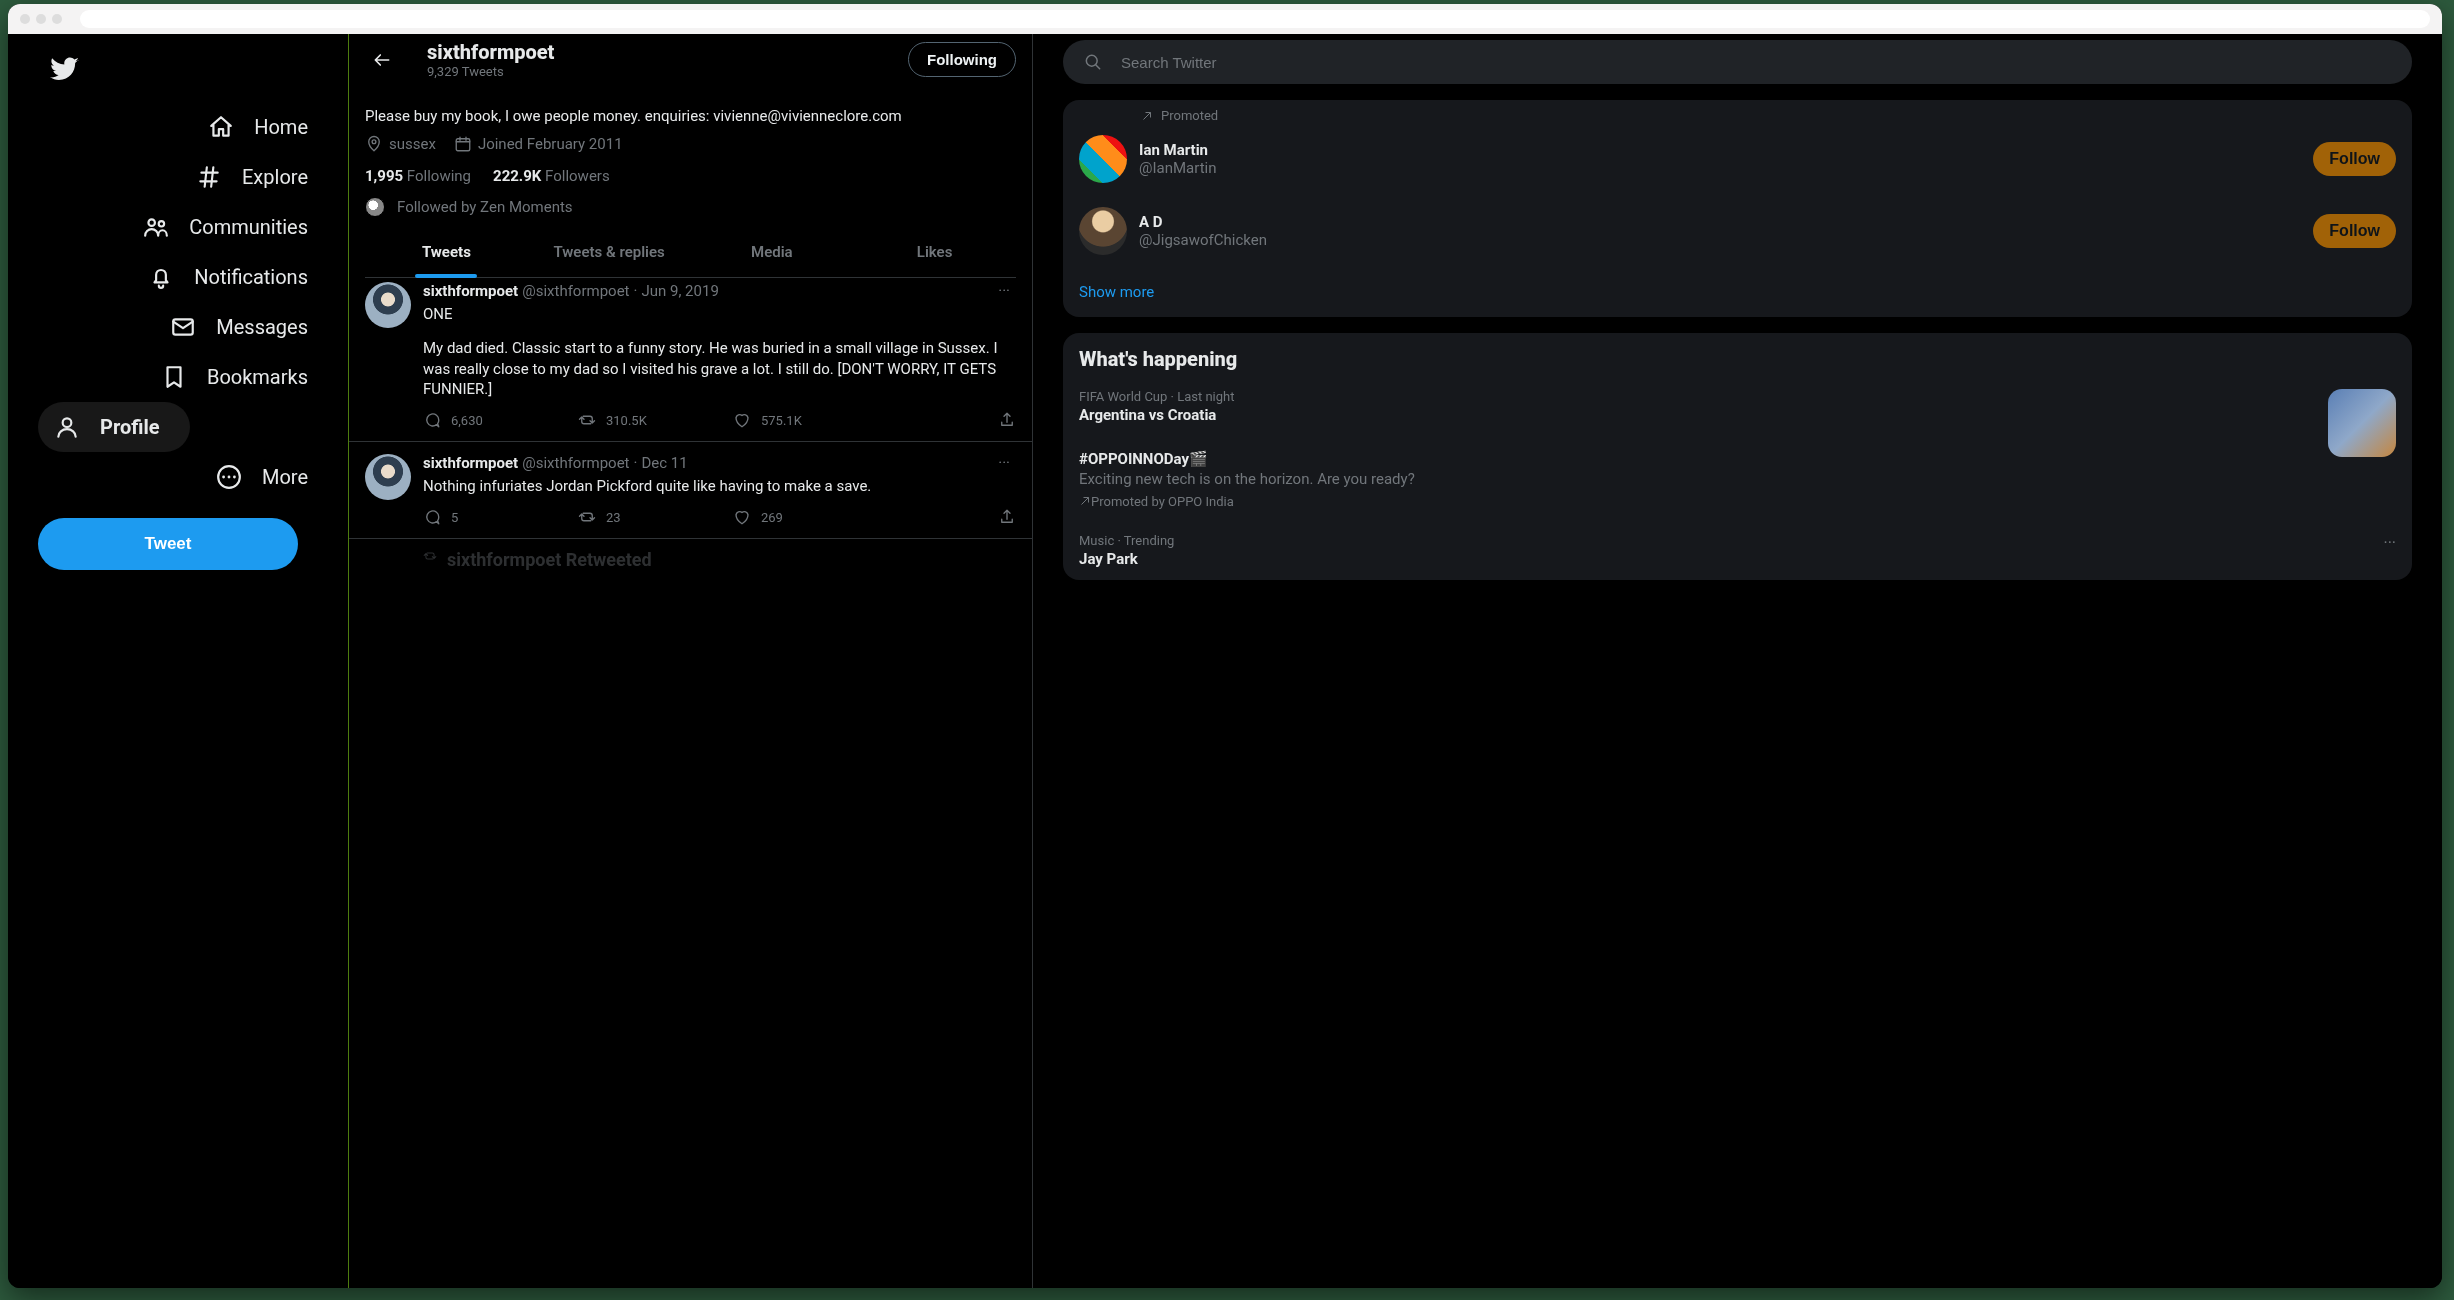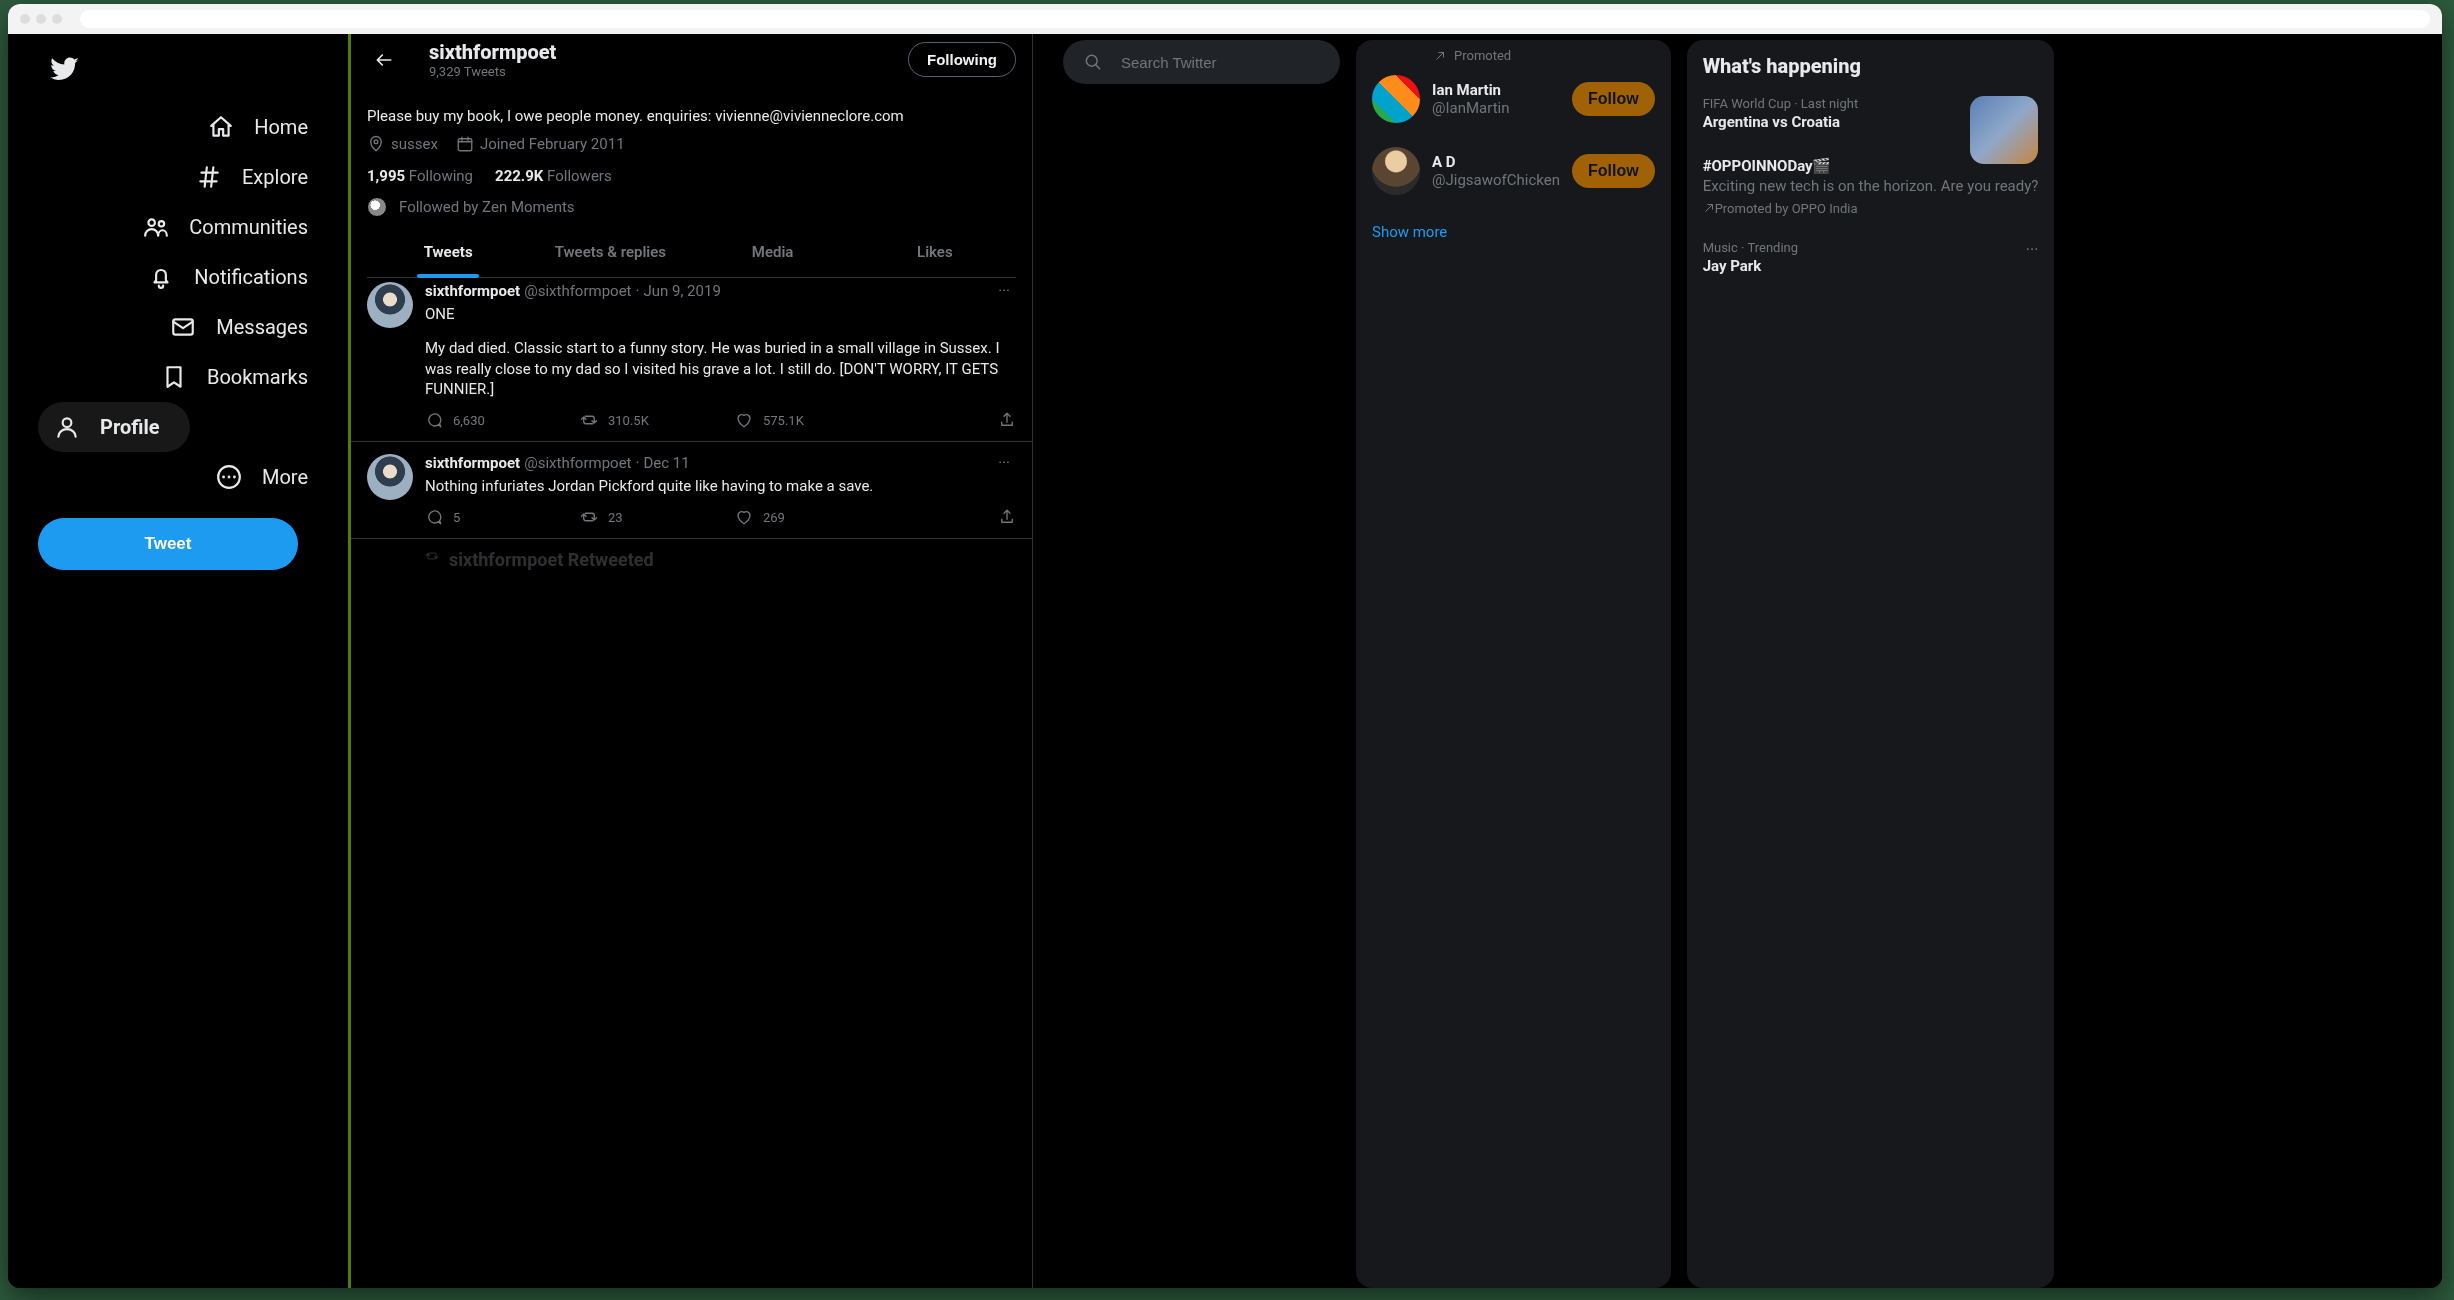--- a/index.html
+++ b/index.html
@@ -77,21 +77,21 @@
     border-radius: 999px;
     font-size: 17px;
     font-weight: 700;
     width: 260px;
     height: 52px;
     cursor: pointer;
   }
   
   .main {
     width: 685px;
-    border-left: 3px solid #4d7c0f;
+    border-left: 1px solid #4d7c0f;
     border-right: 1px solid #2f3336;
     overflow: hidden;
     display: flex;
     flex-direction: column;
   }
   .profile-header {
     display: flex;
     align-items: center;
     padding: 6px 16px;
     gap: 28px;
@@ -160,21 +160,21 @@
     padding: 10px 16px 4px 74px;
     border-bottom:none;
     color:#71767b; font-size:18px; font-weight:700;
     display:flex; align-items:flex-start; gap:10px;
     opacity: 0.4;
   }
   
   .right {
     flex:1;
     padding: 6px 30px 0 30px;
-    display:flex; flex-direction:row; gap:16px;
+    display:flex; flex-direction:column; gap:16px;
     overflow:hidden;
   }
   .search-wrap {
     background:#202327;
     border-radius:999px;
     display:flex; align-items:center;
     padding: 0 20px;
     height:44px;
     gap:18px;
   }

